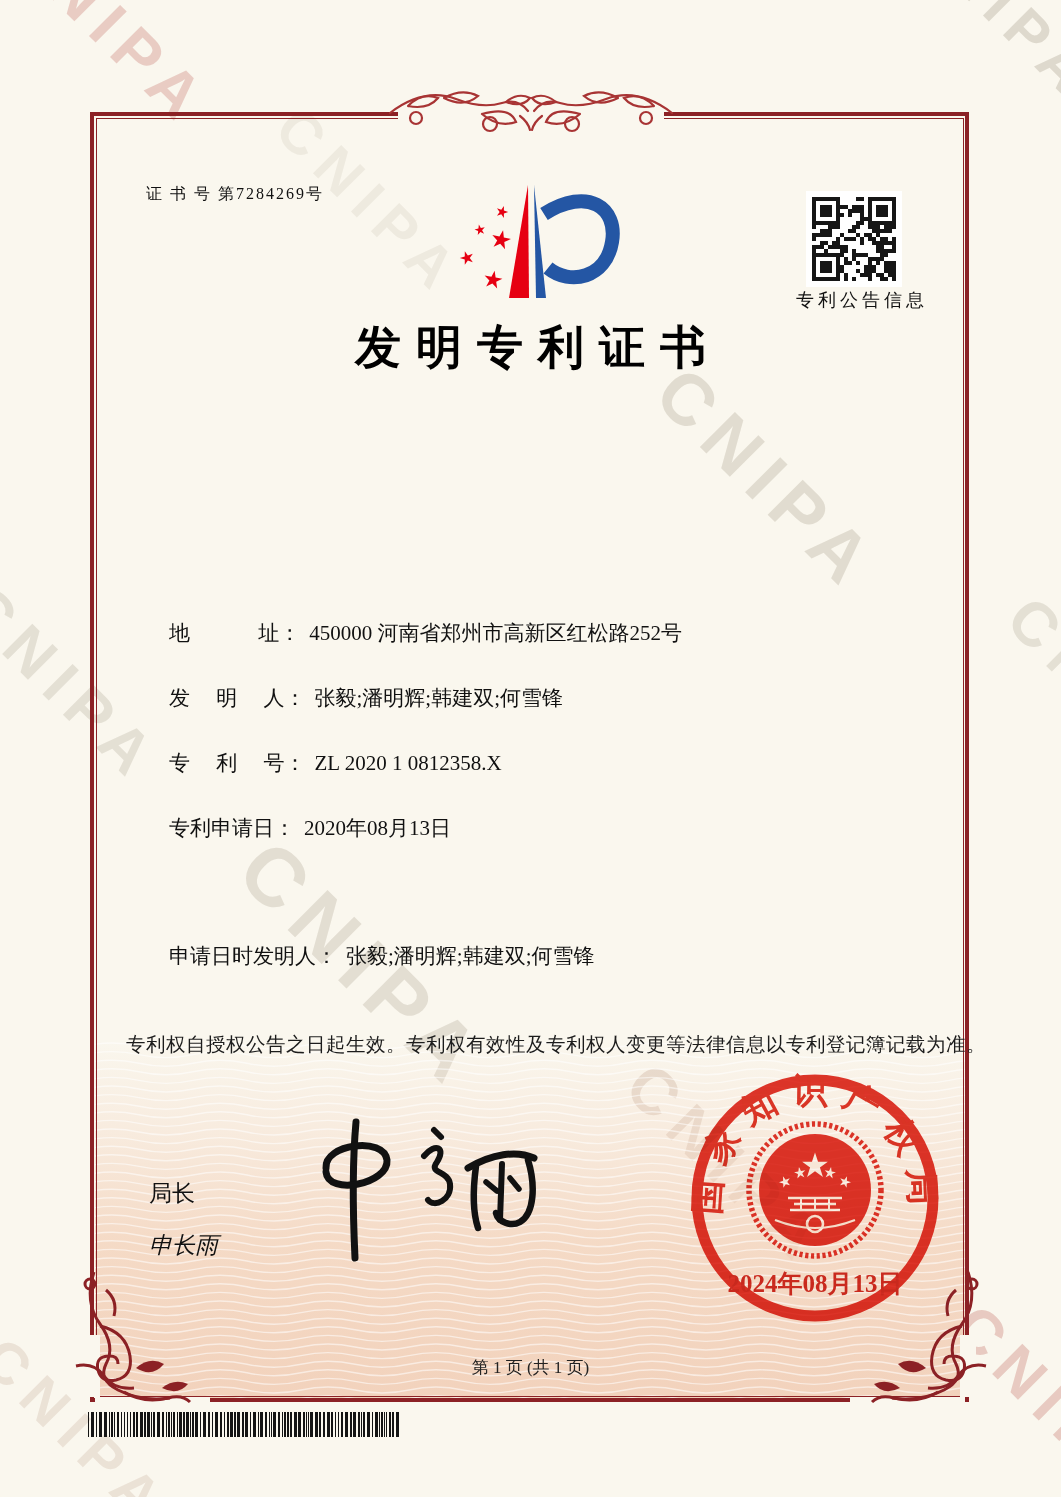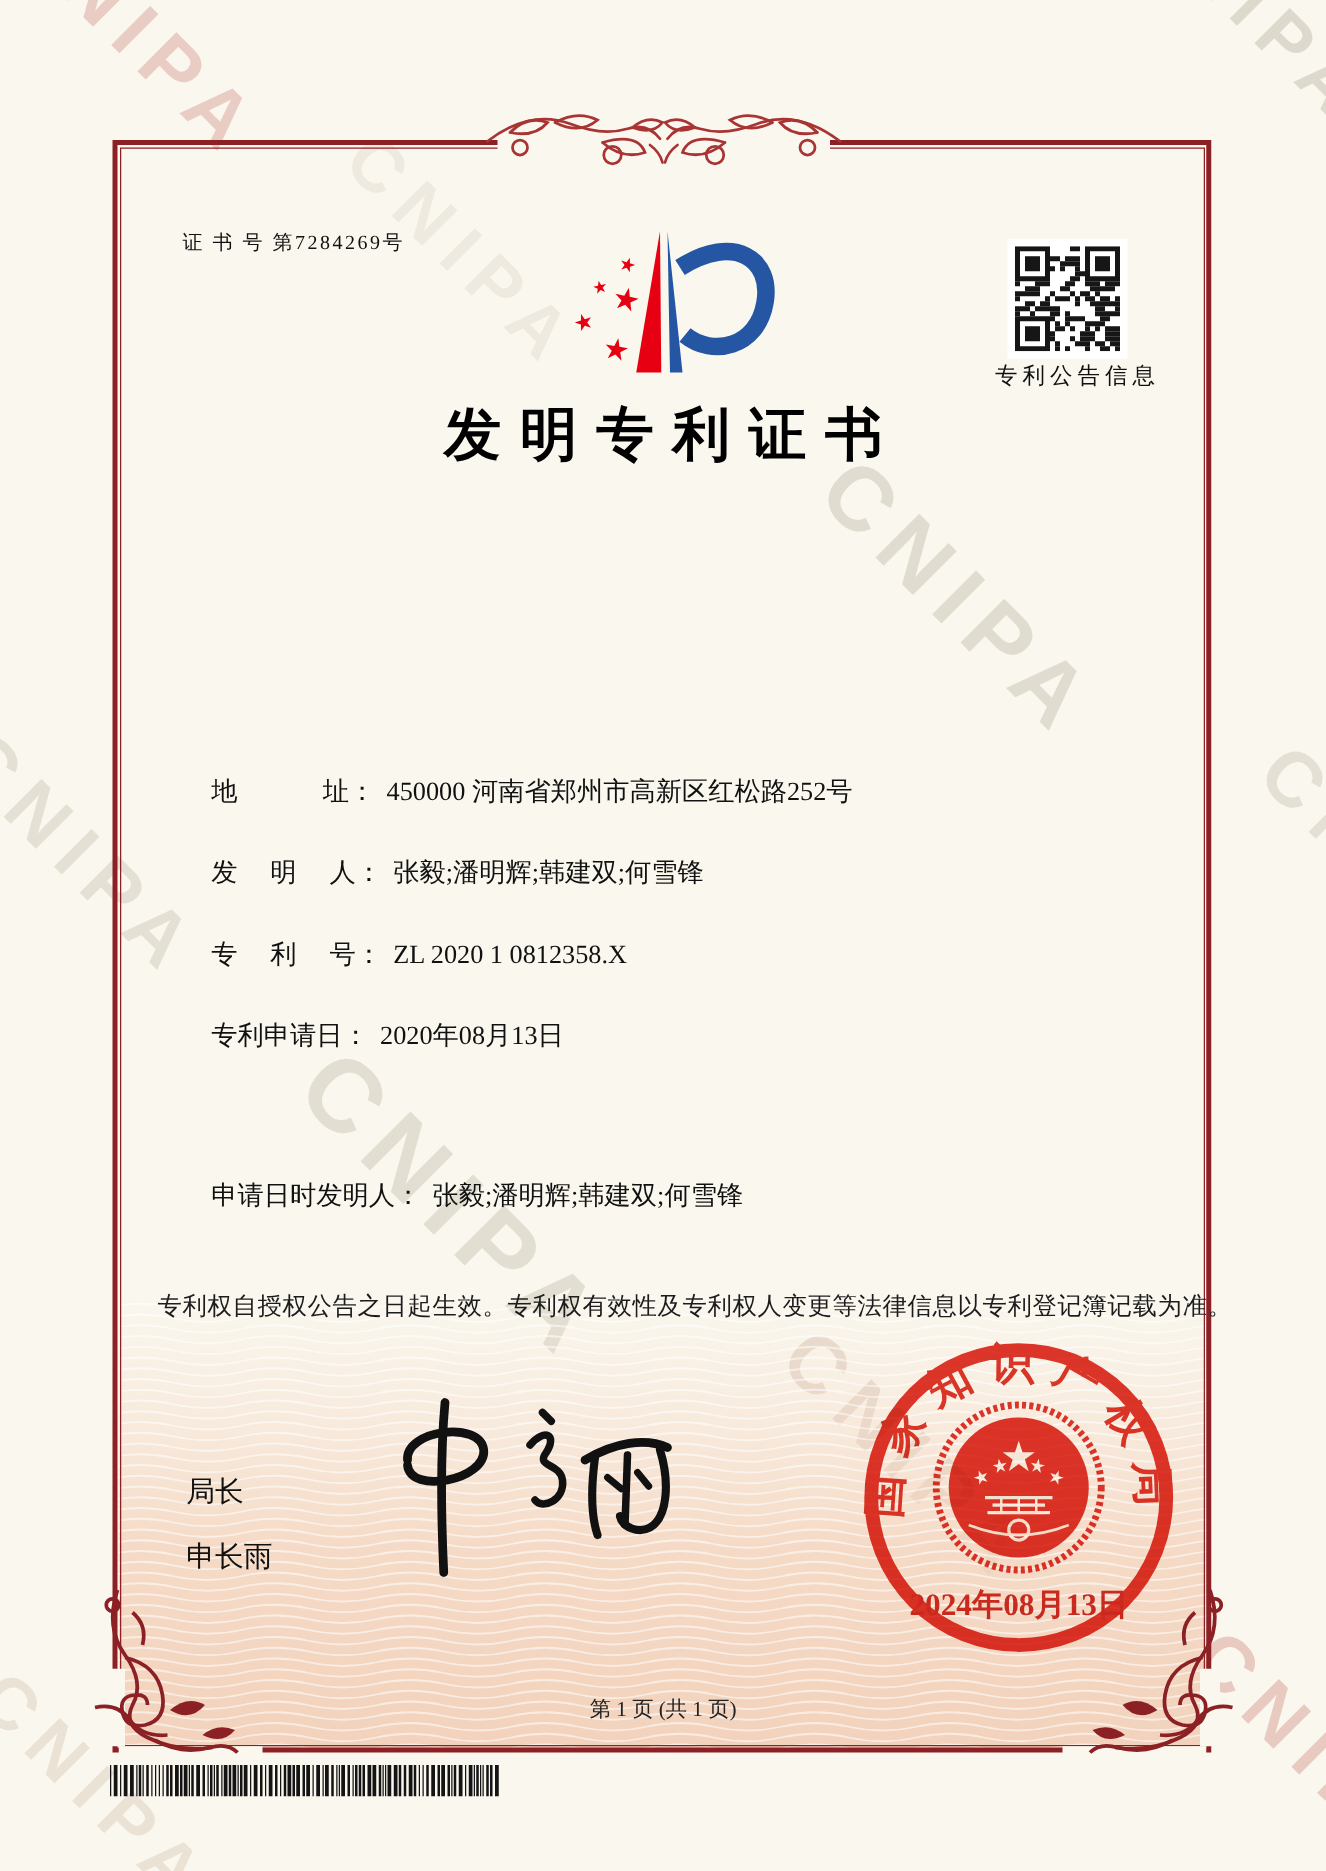--- a/index.html
+++ b/index.html
@@ -55,21 +55,21 @@
   .r1{top:437px;} .r2{top:528px;} .r3{top:594px;} .r4{top:659px;}
   .r5{top:724px;} .r6{top:789px;} .r7{top:852px;} .r8{top:917px;}
   
   .stmt{position:absolute; left:126px; top:1017px; width:812px; z-index:4;
     font-size:19.5px; color:#1c1c1c;}
   .stmt .l1{padding-left:38px; white-space:nowrap; letter-spacing:.5px;}
   .stmt .l2{margin-top:14px; white-space:nowrap; letter-spacing:.5px;}
   
   .officer{position:absolute; left:149px; top:1178px; z-index:4;
     font-family:"Liberation Sans","DejaVu Sans",sans-serif; font-size:23px; color:#111;}
-  .officer .name{margin-top:21px;}
+  .officer .name{margin-top:21px;font-style:italic;}
   .sig{position:absolute; left:296px; top:1116px; z-index:4;}
   
   .seal{position:absolute; left:676px; top:1068px; z-index:5; mix-blend-mode:multiply; opacity:.94;}
   
   .pagenum{position:absolute; left:0; top:1356px; width:1061px; text-align:center;
     font-size:17px; z-index:4; color:#222;}
   .barcode{position:absolute; left:88px; top:1412px; width:320px; height:25px; z-index:4;
     display:flex; align-items:stretch;}
   .barcode i{display:block; height:100%;}
 </style>

